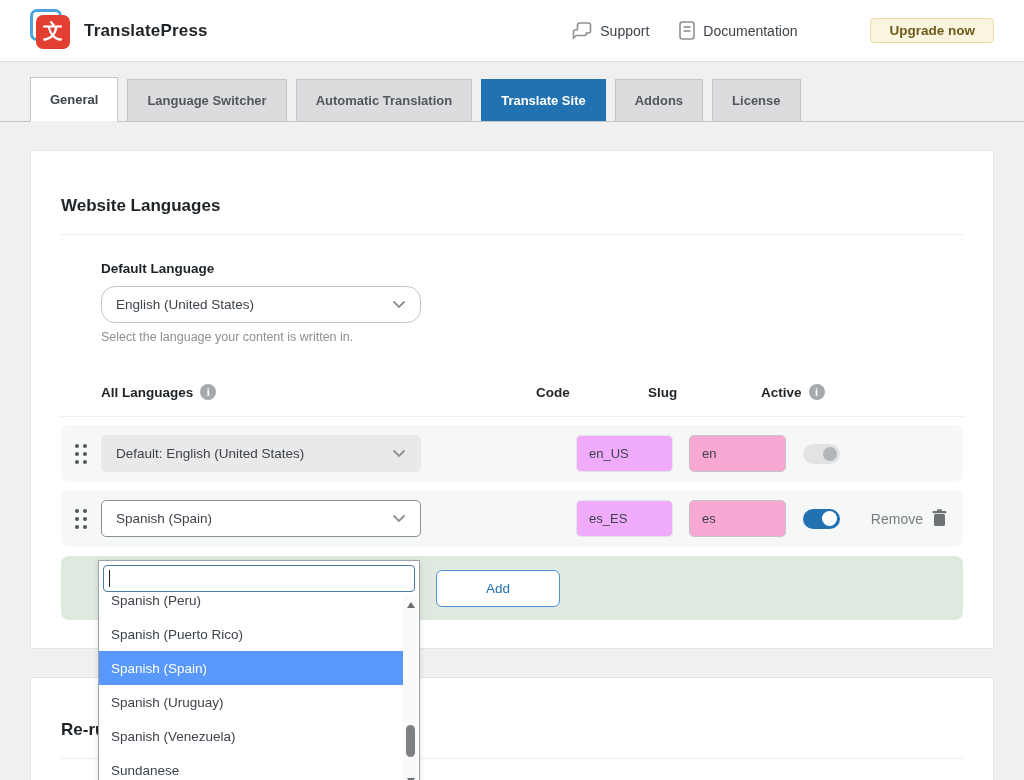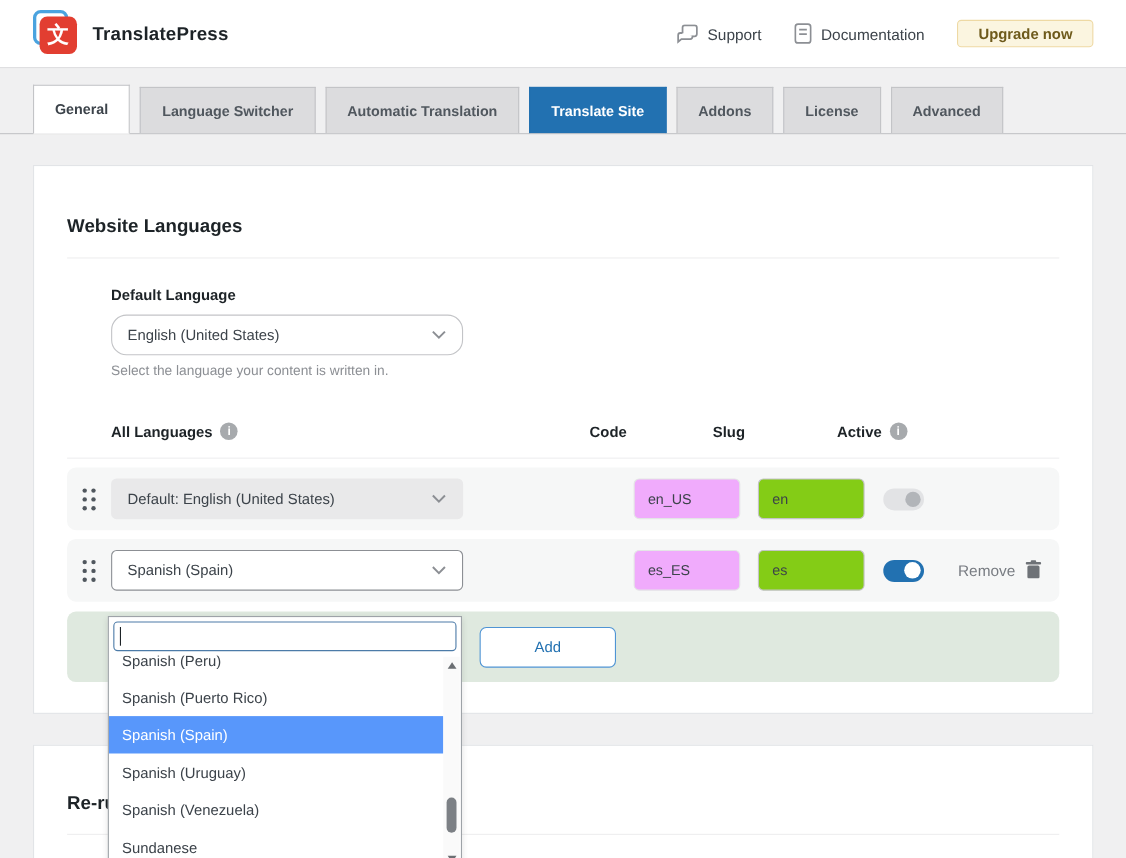--- a/index.html
+++ b/index.html
@@ -29,21 +29,21 @@
     display:flex; align-items:center; justify-content:center;
     font-size:20px; font-weight:bold;
   }
   .brand-title { font-size:17px; font-weight:bold; color:#1d2327; letter-spacing:.2px; }
   .header-right { display:flex; align-items:center; gap:30px; }
   .header-link { display:flex; align-items:center; gap:8px; font-size:14px; color:#3c434a; cursor:pointer; }
   .header-link svg { display:block; }
   .upgrade-btn {
     background:#fbf5e0; border:1px solid #eed9a4; border-radius:4px;
     color:#6e5a1b; font-weight:bold; font-size:13.5px;
-    padding:4px 18px; cursor:pointer;
+    padding:4px 18px; cursor:pointer;margin-left:43px;
   }
 
   
   .tabbar {
     padding:16px 0 0 30px; border-bottom:1px solid #c3c4c7;
     display:flex; align-items:flex-end; gap:9px; height:60px;
   }
   .tab {
     background:#dcdcde; border:1px solid #c3c4c7; border-bottom:none;
     color:#50575e; font-size:13px; font-weight:bold;
@@ -103,21 +103,21 @@
   }
   .lang-select.readonly { background:#e9e9ea; border:1px solid #e9e9ea; }
   .lang-select.open { background:#fff; border:1px solid #8c8f94; }
   .code-box {
     width:97px; height:37px; margin-left:155px; background:#f0abfc;
     border:1px solid #e4e5e6; border-radius:5px;
     display:flex; align-items:center; padding:0 12px;
     font-size:13px; color:#3c434a;
   }
   .slug-input {
-    width:97px; height:37px; margin-left:16px; background:#84cc16;
+    width:97px; height:37px; margin-left:16px; background:#f9a8d4;
     border:1px solid #c3c4c7; border-radius:5px;
     font-size:13px; color:#3c434a; padding:0 12px;
     font-family:inherit;
   }
   .toggle { width:37px; height:20px; border-radius:10px; margin-left:17px; position:relative; cursor:pointer; }
   .toggle.off { background:#e2e3e5; }
   .toggle.off .knob { position:absolute; right:3px; top:3px; width:14px; height:14px; border-radius:50%; background:#b2b5b9; }
   .toggle.on { background:#2271b1; }
   .toggle.on .knob { position:absolute; right:3px; top:2.5px; width:15px; height:15px; border-radius:50%; background:#fff; }
   .remove { margin-left:auto; margin-right:16px; display:flex; align-items:center; gap:9px; color:#787c82; font-size:14px; cursor:pointer; }
@@ -201,21 +201,20 @@
   </div>
 </div>
 
 <div class="tabbar">
   <div class="tab active">General</div>
   <div class="tab">Language Switcher</div>
   <div class="tab">Automatic Translation</div>
   <div class="tab primary">Translate Site</div>
   <div class="tab">Addons</div>
   <div class="tab">License</div>
-  <div class="tab">Advanced</div>
 </div>
 
 <div class="card card-1">
   <div class="section-title">Website Languages</div>
   <hr class="divider">
 
   <div class="inner">
     <div class="field-label">Default Language</div>
     <div class="select-box">
       <span>English (United States)</span>

